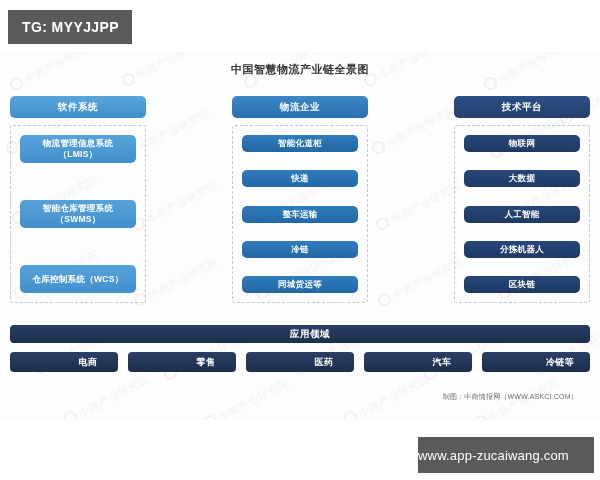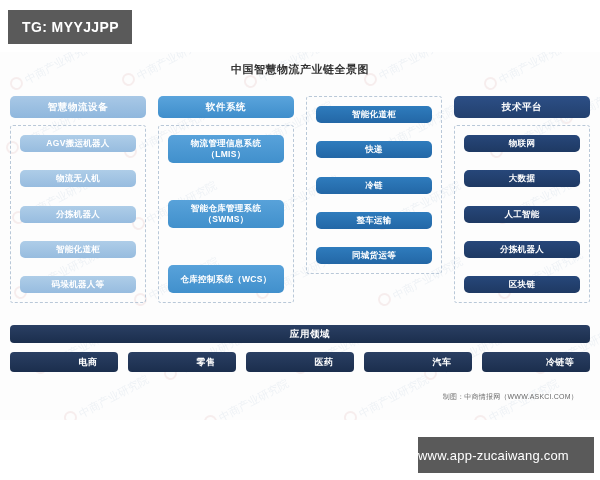--- a/index.html
+++ b/index.html
@@ -184,44 +184,35 @@
         <div class="wm dot" style="left: 530px; top: 290px;">中商产业研究院</div>
         <div class="wm dot" style="left: 60px; top: 340px;">中商产业研究院</div>
         <div class="wm dot" style="left: 200px; top: 344px;">中商产业研究院</div>
         <div class="wm dot" style="left: 340px; top: 340px;">中商产业研究院</div>
         <div class="wm dot" style="left: 470px; top: 344px;">中商产业研究院</div>
       </div>
 
     <div class="chart-title">中国智慧物流产业链全景图</div>
 
     <div class="columns" id="columns">
-        <div class="col c1">
-          <div class="col-head">智慧物流设备</div>
-          <div class="col-body">
-            <div class="node">AGV搬运机器人</div>
-            <div class="node">物流无人机</div>
-            <div class="node">分拣机器人</div>
-            <div class="node">智能化道柜</div>
-            <div class="node">码垛机器人等</div>
-          </div>
-        </div>
         <div class="col c2">
           <div class="col-head">软件系统</div>
           <div class="col-body">
             <div class="node tall">物流管理信息系统（LMIS）</div>
             <div class="node tall">智能仓库管理系统（SWMS）</div>
             <div class="node tall">仓库控制系统（WCS）</div>
           </div>
         </div>
         <div class="col c3">
+          <div class="col-head">物流企业</div>
           <div class="col-body">
             <div class="node">智能化道柜</div>
             <div class="node">快递</div>
+            <div class="node">整车运输</div>
             <div class="node">冷链</div>
-            <div class="node">整车运输</div>
             <div class="node">同城货运等</div>
           </div>
         </div>
         <div class="col c4">
           <div class="col-head">技术平台</div>
           <div class="col-body">
             <div class="node">物联网</div>
             <div class="node">大数据</div>
             <div class="node">人工智能</div>
             <div class="node">分拣机器人</div>

